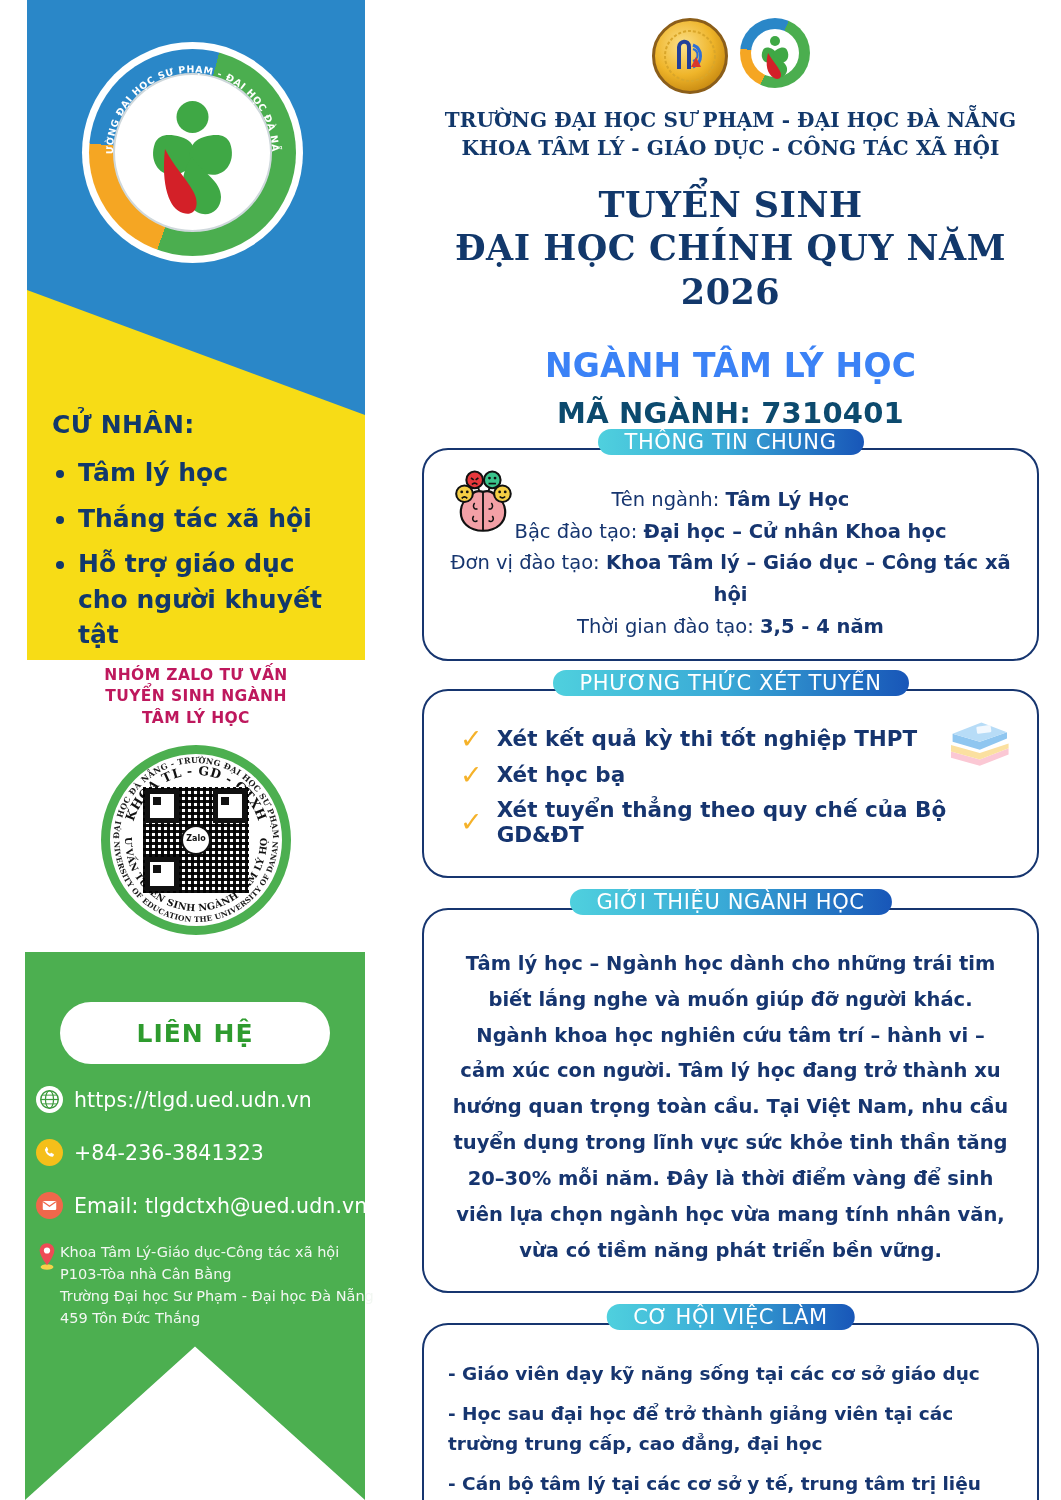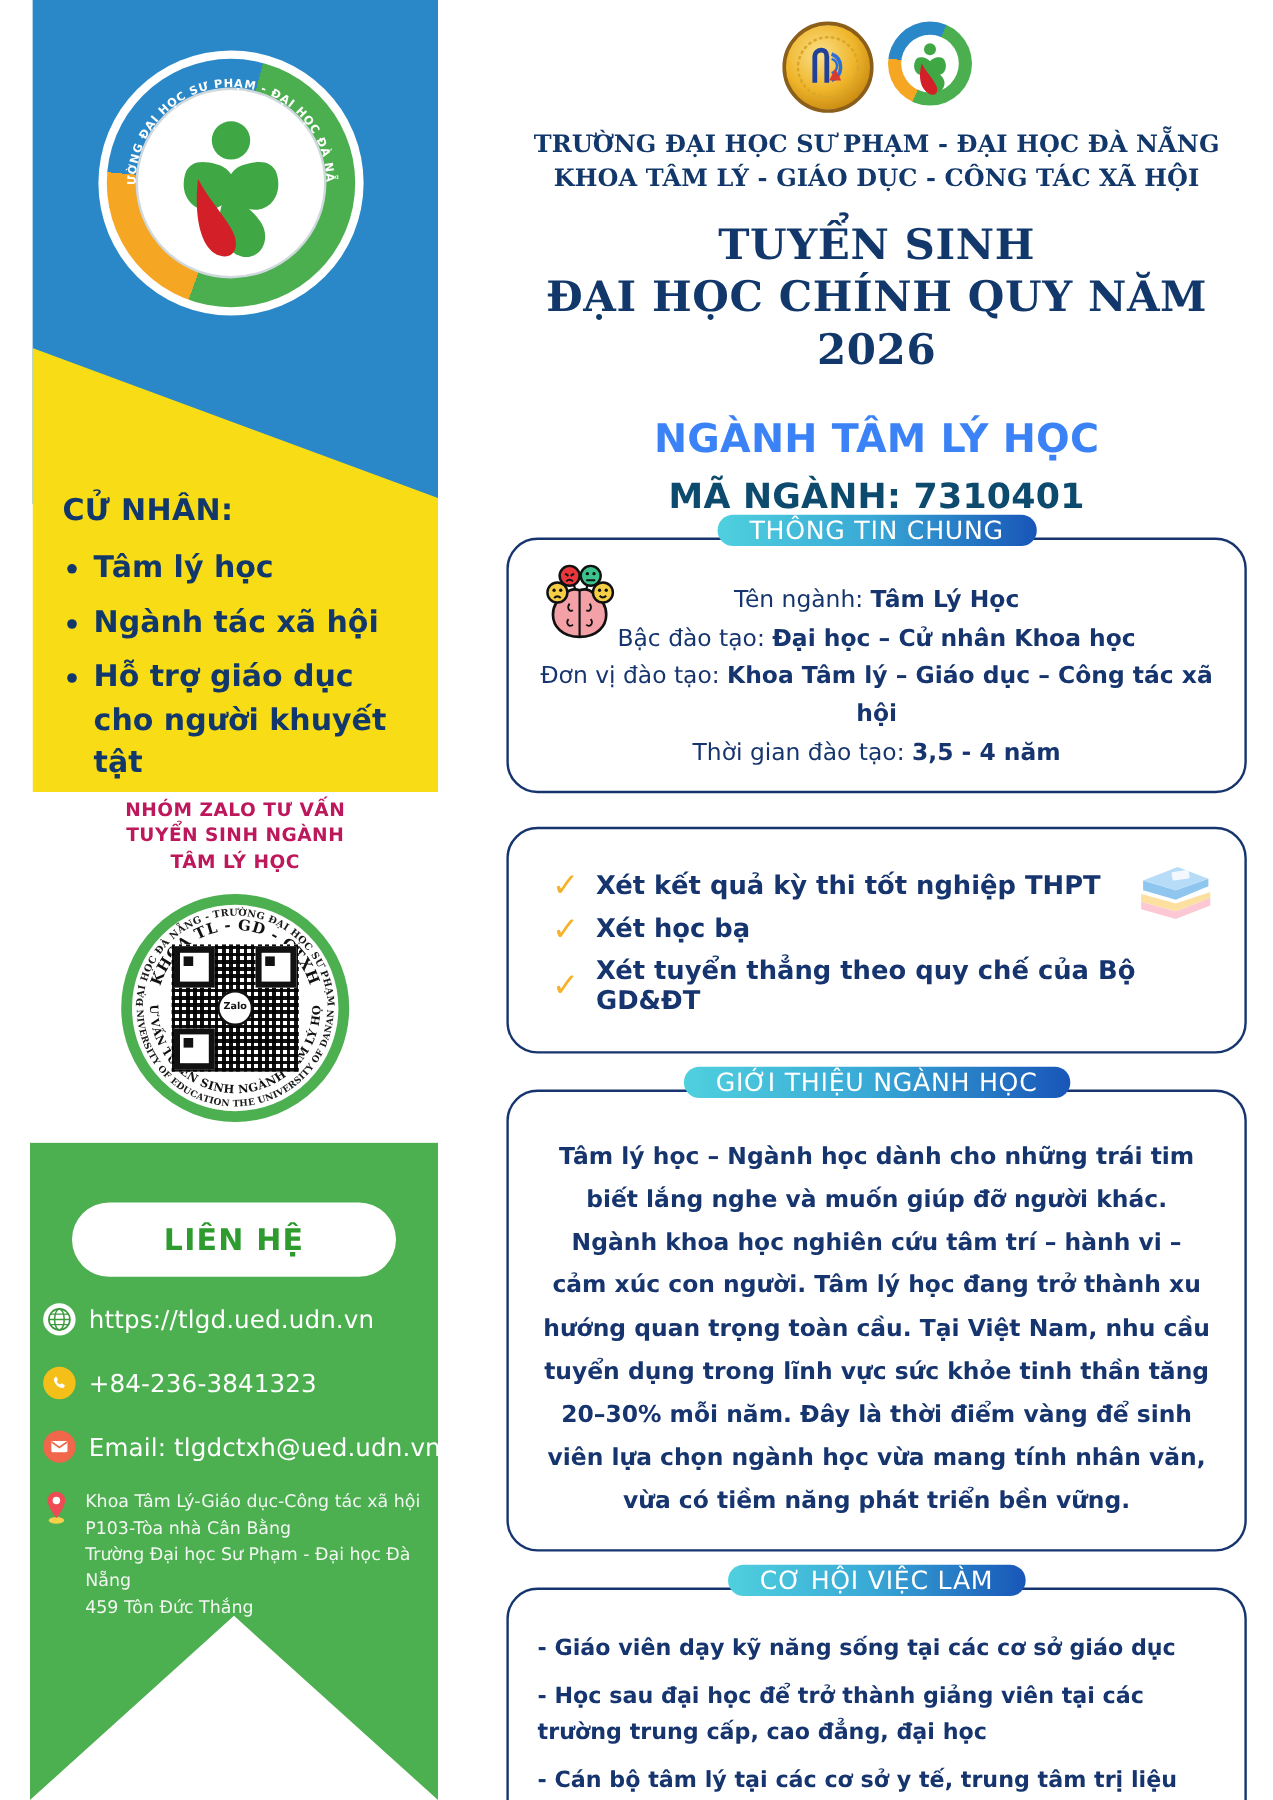--- a/index.html
+++ b/index.html
@@ -56,21 +56,21 @@
   .lienhe-pill span{color:#2E9B2E;font-size:25px;font-weight:bold;letter-spacing:1px;}
 
   .contact-rows{position:absolute;left:36px;top:1086px;width:340px;color:#fff;}
   .crow{display:flex;align-items:center;gap:11px;margin-bottom:26px;}
   .crow .txt{font-size:20.5px;letter-spacing:.1px;}
   .cicon{width:27px;height:27px;border-radius:50%;flex:0 0 auto;
     display:flex;align-items:center;justify-content:center;}
   .cicon.globe{background:#fff;}
   .cicon.phone{background:#F5BF1A;}
   .cicon.mail{background:#F0674B;}
-  .addr-row{display:flex;gap:11px;align-items:flex-start;margin-top:-4px;}
+  .addr-row{display:flex;align-items:flex-start;margin-top:-4px;}
   .addr-row .txt{font-size:14.5px;line-height:1.52;color:#F2F7F2;}
   .pin{width:24px;flex:0 0 auto;}
 
   
   #right-column{position:absolute;left:400px;top:0;width:661px;height:1500px;}
 
   .logos{display:flex;justify-content:center;gap:12px;padding-top:18px;}
   .logo-circle{width:70px;height:70px;border-radius:50%;position:relative;}
   .logo-gold{background:radial-gradient(circle at 40% 35%,#FBE08A 0%,#EFB52A 48%,#C98B12 78%,#8E5C12 100%);
     border:3px solid #8B5E1A;}
@@ -142,21 +142,21 @@
       <path d="M80 104 C88 120 100 132 108 146 C116 160 110 172 98 168 C84 164 76 140 80 104 Z" fill="#D32028"></path>
     </svg>
   </div>
 
   <div class="side-list">
     <div class="hd">
       <div>CỬ NHÂN:</div>
     </div>
     <ul>
       <li>Tâm lý học</li>
-      <li>Ngành tác xã hội</li>
+      <li>Thắng tác xã hội</li>
       <li>Hỗ trợ giáo dục cho người khuyết tật</li>
     </ul>
   </div>
 
   <div class="zalo-block">
     <div class="zalo-title">
       <div>NHÓM ZALO TƯ VẤN</div>
       <div>TUYỂN SINH NGÀNH</div>
       <div>TÂM LÝ HỌC</div>
     </div>
@@ -326,20 +326,21 @@
       <div>
         <span>Đơn vị đào tạo: </span><b>Khoa Tâm lý – Giáo dục – Công tác xã hội</b>
       </div>
       <div>
         <span>Thời gian đào tạo: </span><b>3,5 - 4 năm</b>
       </div>
     </div>
   </div>
 
   <div class="card sec-method">
+    <div class="card-head">PHƯƠNG THỨC XÉT TUYỂN</div>
     <span class="books">
       <svg viewBox="0 0 90 72">
         <path d="M10 56 L46 66 L82 52 L82 44 L46 58 L10 48 Z" fill="#FBC8D4"></path>
         <path d="M10 48 L46 58 L82 44 L82 38 L46 50 L10 40 Z" fill="#FBE0A0"></path>
         <path d="M12 36 L46 46 L80 32 L80 24 L46 36 L12 26 Z" fill="#8FC6F0"></path>
         <path d="M12 26 L46 36 L80 24 L48 12 Z" fill="#B7DCF7"></path>
         <rect x="42" y="16" width="18" height="9" rx="1.5" fill="#F2F8FE" transform="rotate(-8 51 20)"></rect>
       </svg>
     </span>
     <div class="method-row">

